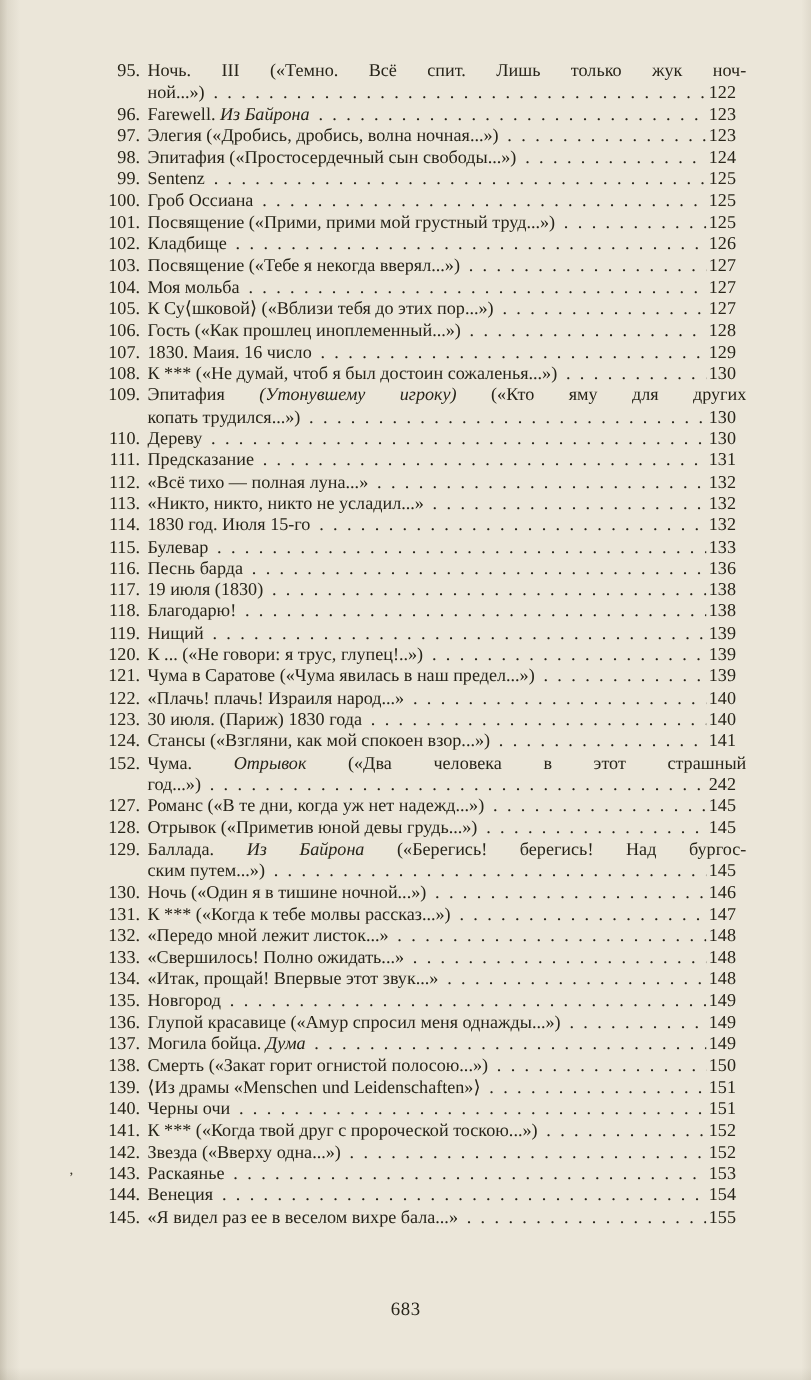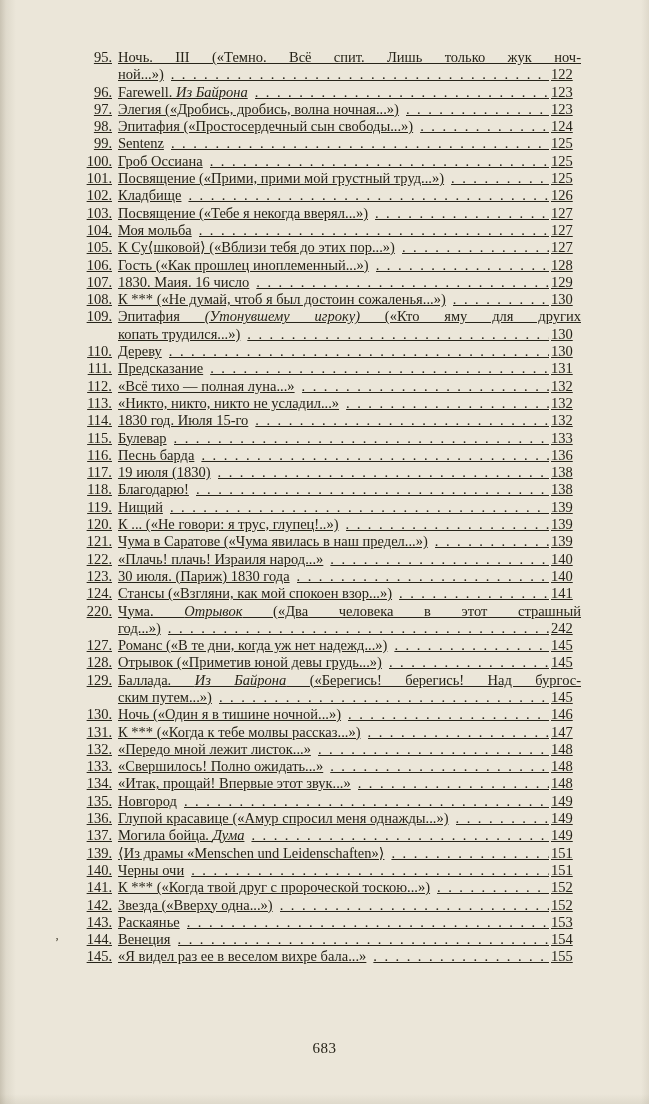--- a/index.html
+++ b/index.html
@@ -12,21 +12,21 @@
       linear-gradient(270deg, rgba(115,105,82,0.10) 0px, rgba(115,105,82,0) 8px),
       linear-gradient(0deg, rgba(115,105,82,0.10) 0px, rgba(115,105,82,0) 10px),
       #ebe6d9;
     color:#272419;
     font-family:"Liberation Serif", serif;
     font-size:14.5px;
     overflow:hidden;
   }
   .content {
     position:absolute;
-    left:78px; right:68px; top:49px;text-decoration:underline;
+    left:78px; right:52px; top:49px;
   }
   .row {
     display:flex;
     align-items:baseline;
     line-height:17.3px;
     height:17.3px;
   }
   .num {
     flex:0 0 34px;
     text-align:right;
@@ -260,21 +260,21 @@
         <span class="leader"></span>
         <span class="page-num">140</span>
       </div>
       <div class="row">
         <span class="num">124.</span>
         <span class="title"><span class="">Стансы («Взгляни, как мой спокоен взор...»)</span></span>
         <span class="leader"></span>
         <span class="page-num">141</span>
       </div>
       <div class="row wrap-first">
-        <span class="num">220.</span>
+        <span class="num">152.</span>
         <span class="title"><span class="">Чума. </span><span class="it">Отрывок</span><span class=""> («Два человека в этот страшный</span></span>
       </div>
       <div class="row">
         <span class="num"></span>
         <span class="title">год...»)</span>
         <span class="leader"></span>
         <span class="page-num">242</span>
       </div>
       <div class="row">
         <span class="num">127.</span>
@@ -338,20 +338,26 @@
         <span class="num">136.</span>
         <span class="title"><span class="">Глупой красавице («Амур спросил меня однажды...»)</span></span>
         <span class="leader"></span>
         <span class="page-num">149</span>
       </div>
       <div class="row">
         <span class="num">137.</span>
         <span class="title"><span class="">Могила бойца. </span><span class="it">Дума</span></span>
         <span class="leader"></span>
         <span class="page-num">149</span>
+      </div>
+      <div class="row">
+        <span class="num">138.</span>
+        <span class="title"><span class="">Смерть («Закат горит огнистой полосою...»)</span></span>
+        <span class="leader"></span>
+        <span class="page-num">150</span>
       </div>
       <div class="row">
         <span class="num">139.</span>
         <span class="title"><span class="">⟨Из драмы «Menschen und Leidenschaften»⟩</span></span>
         <span class="leader"></span>
         <span class="page-num">151</span>
       </div>
       <div class="row">
         <span class="num">140.</span>
         <span class="title"><span class="">Черны очи</span></span>

